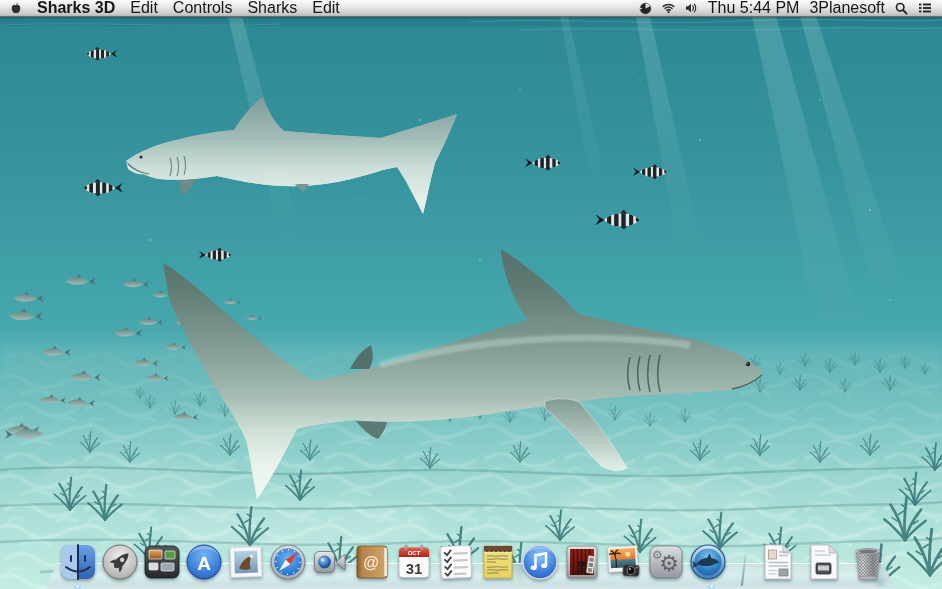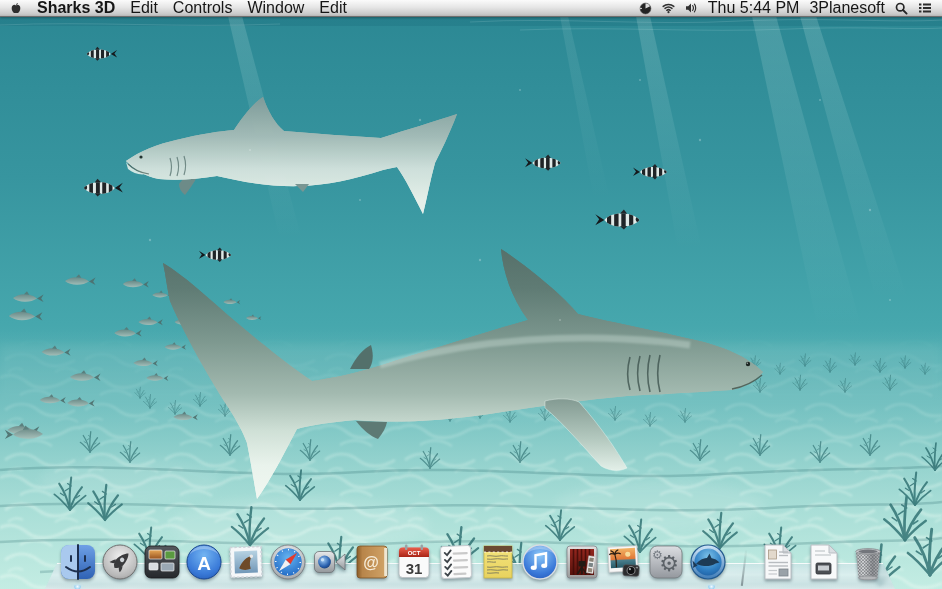--- a/index.html
+++ b/index.html
@@ -348,21 +348,21 @@
   <div class="menubar">
     <div class="mb-left">
       <span class="mb-ic">
         <svg width="12" height="13" viewBox="0 0 12 13">
           <path d="M6,3.4 C7,2.6 8.4,2.7 9.3,3.5 C10.6,4.7 10.6,7.2 9.5,9.2 C8.8,10.4 7.9,11.2 6.9,11.1 C6.6,11.1 6.3,11 6,11 C5.7,11 5.4,11.1 5.1,11.1 C4.1,11.2 3.2,10.4 2.5,9.2 C1.4,7.2 1.4,4.7 2.7,3.5 C3.6,2.7 5,2.6 6,3.4 Z M6.1,3 C6.1,2 6.8,1.1 7.8,1 C7.8,2 7.1,2.9 6.1,3 Z" fill="#2e2e2e"></path>
         </svg>
       </span>
       <span class="mi app-name">Sharks 3D</span>
       <span class="mi">Edit</span>
       <span class="mi">Controls</span>
-      <span class="mi">Window</span>
+      <span class="mi">Sharks</span>
       <span class="mi">Edit</span>
     </div>
     <div class="mb-right">
       <span class="mb-ic">
         <svg width="13" height="13" viewBox="0 0 13 13">
           <circle cx="6.5" cy="6.5" r="5.4" fill="#242424" stroke="#4a4a4a" stroke-width="0.6"></circle>
           <path d="M6.5,6.5 L6.5,1.3 A5.2,5.2 0 0 1 11.1,4.2 Z" fill="#dcdcdc"></path>
           <rect x="0.8" y="5.9" width="2.2" height="1.1" fill="#c8c8c8"></rect>
         </svg>
       </span>

